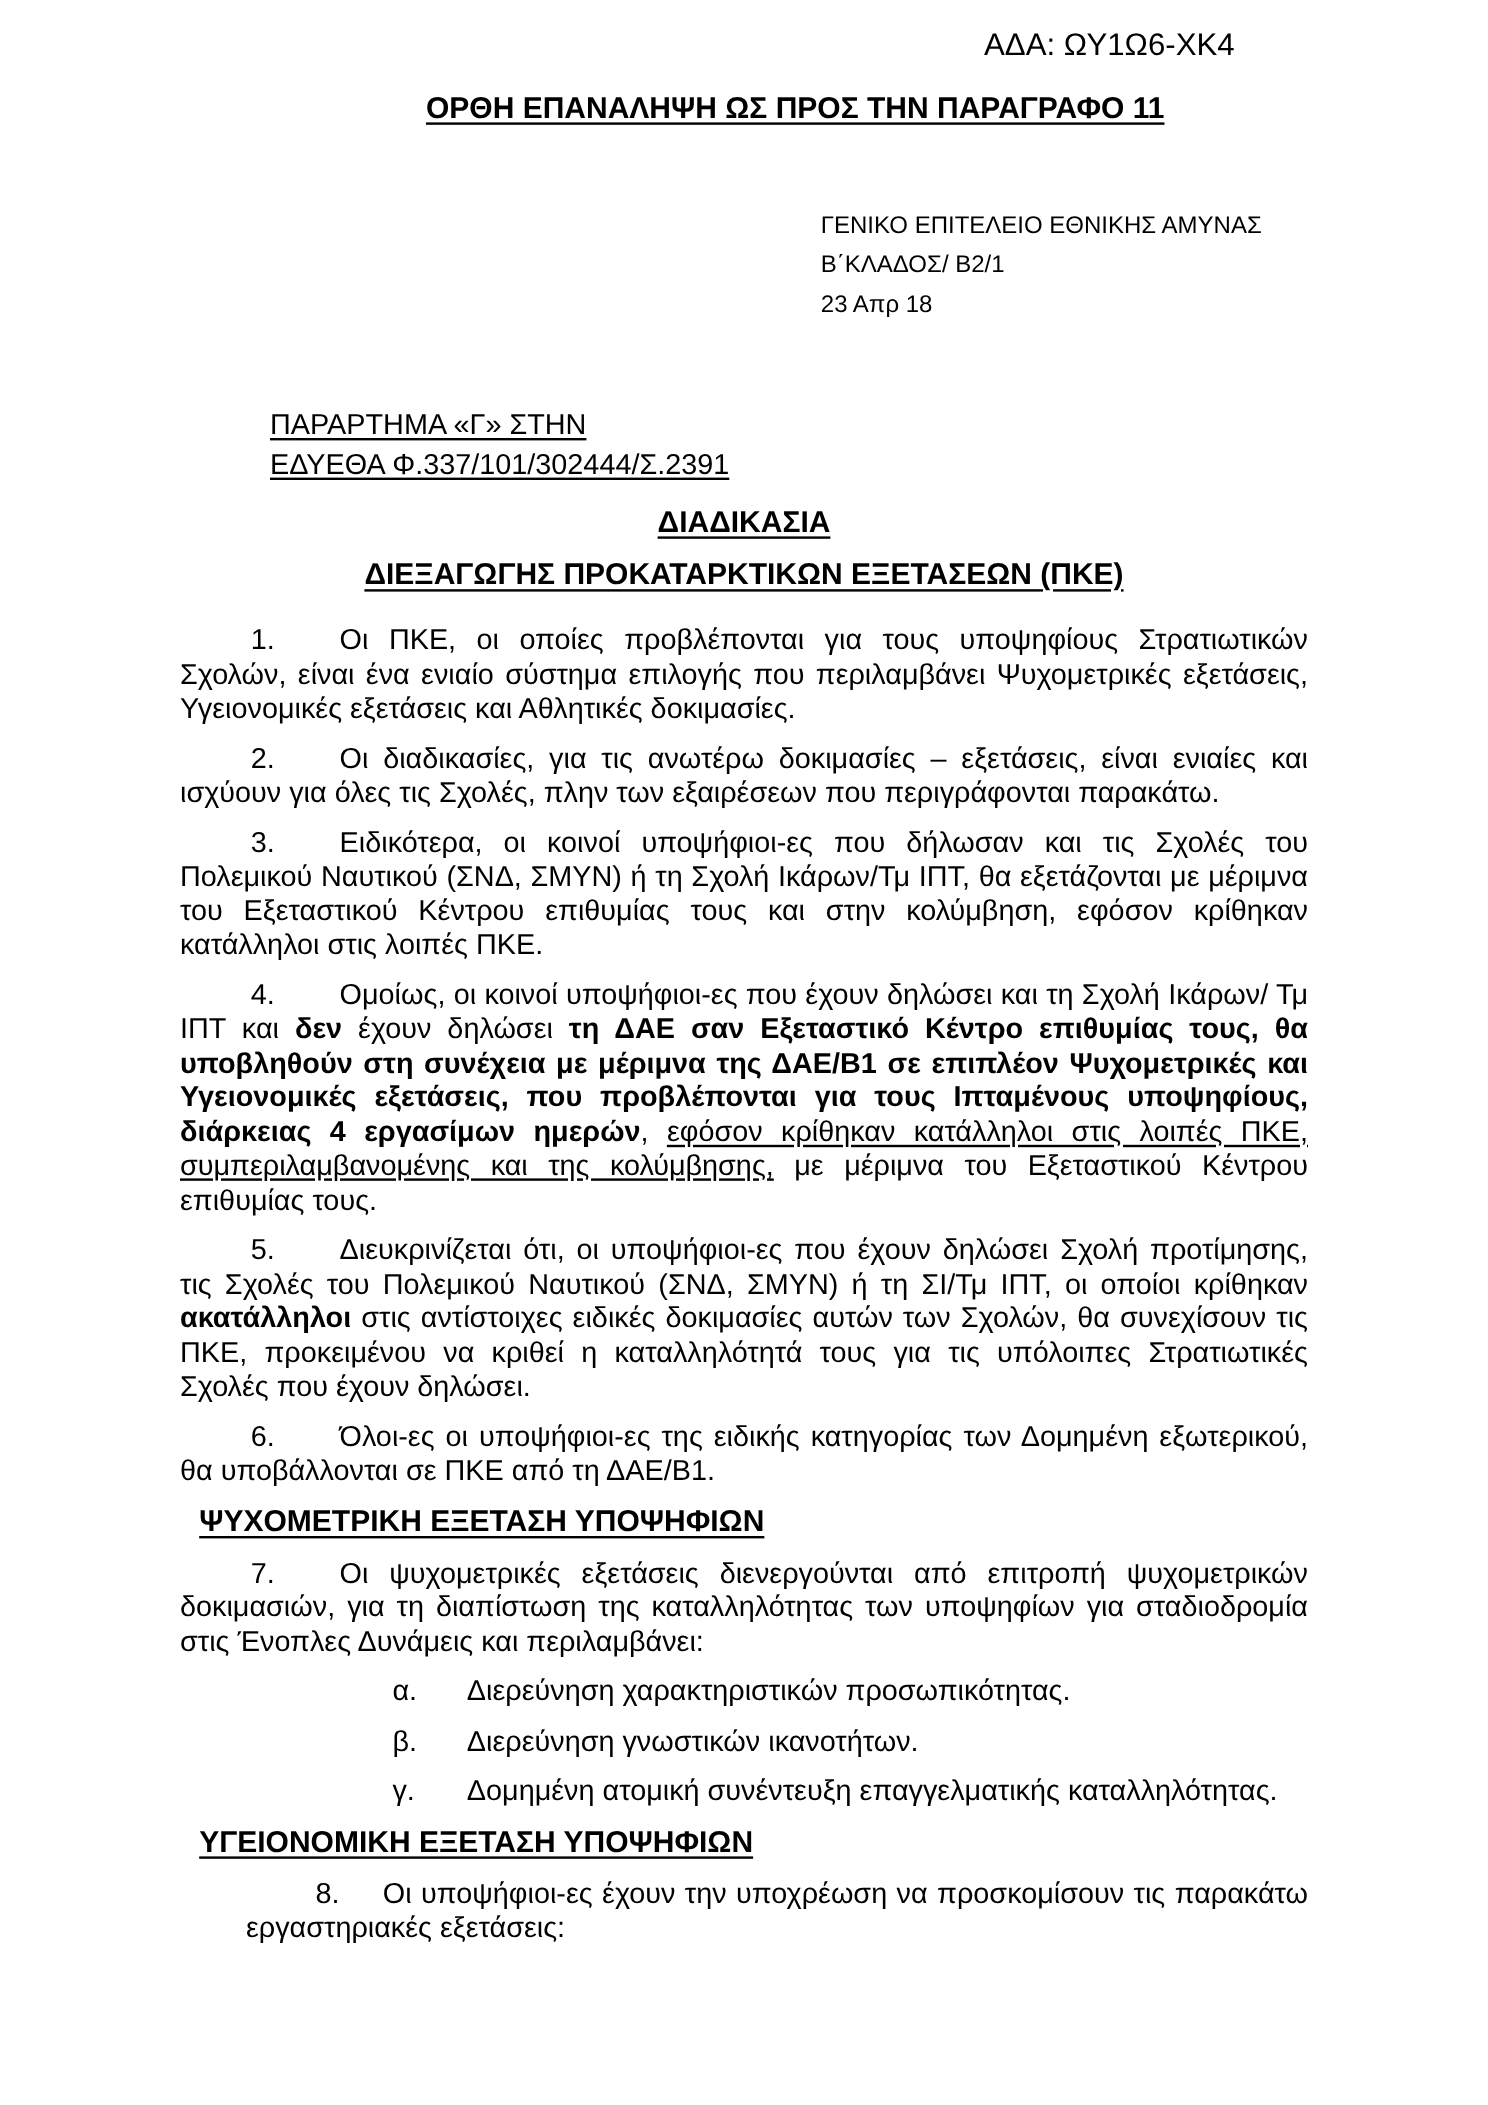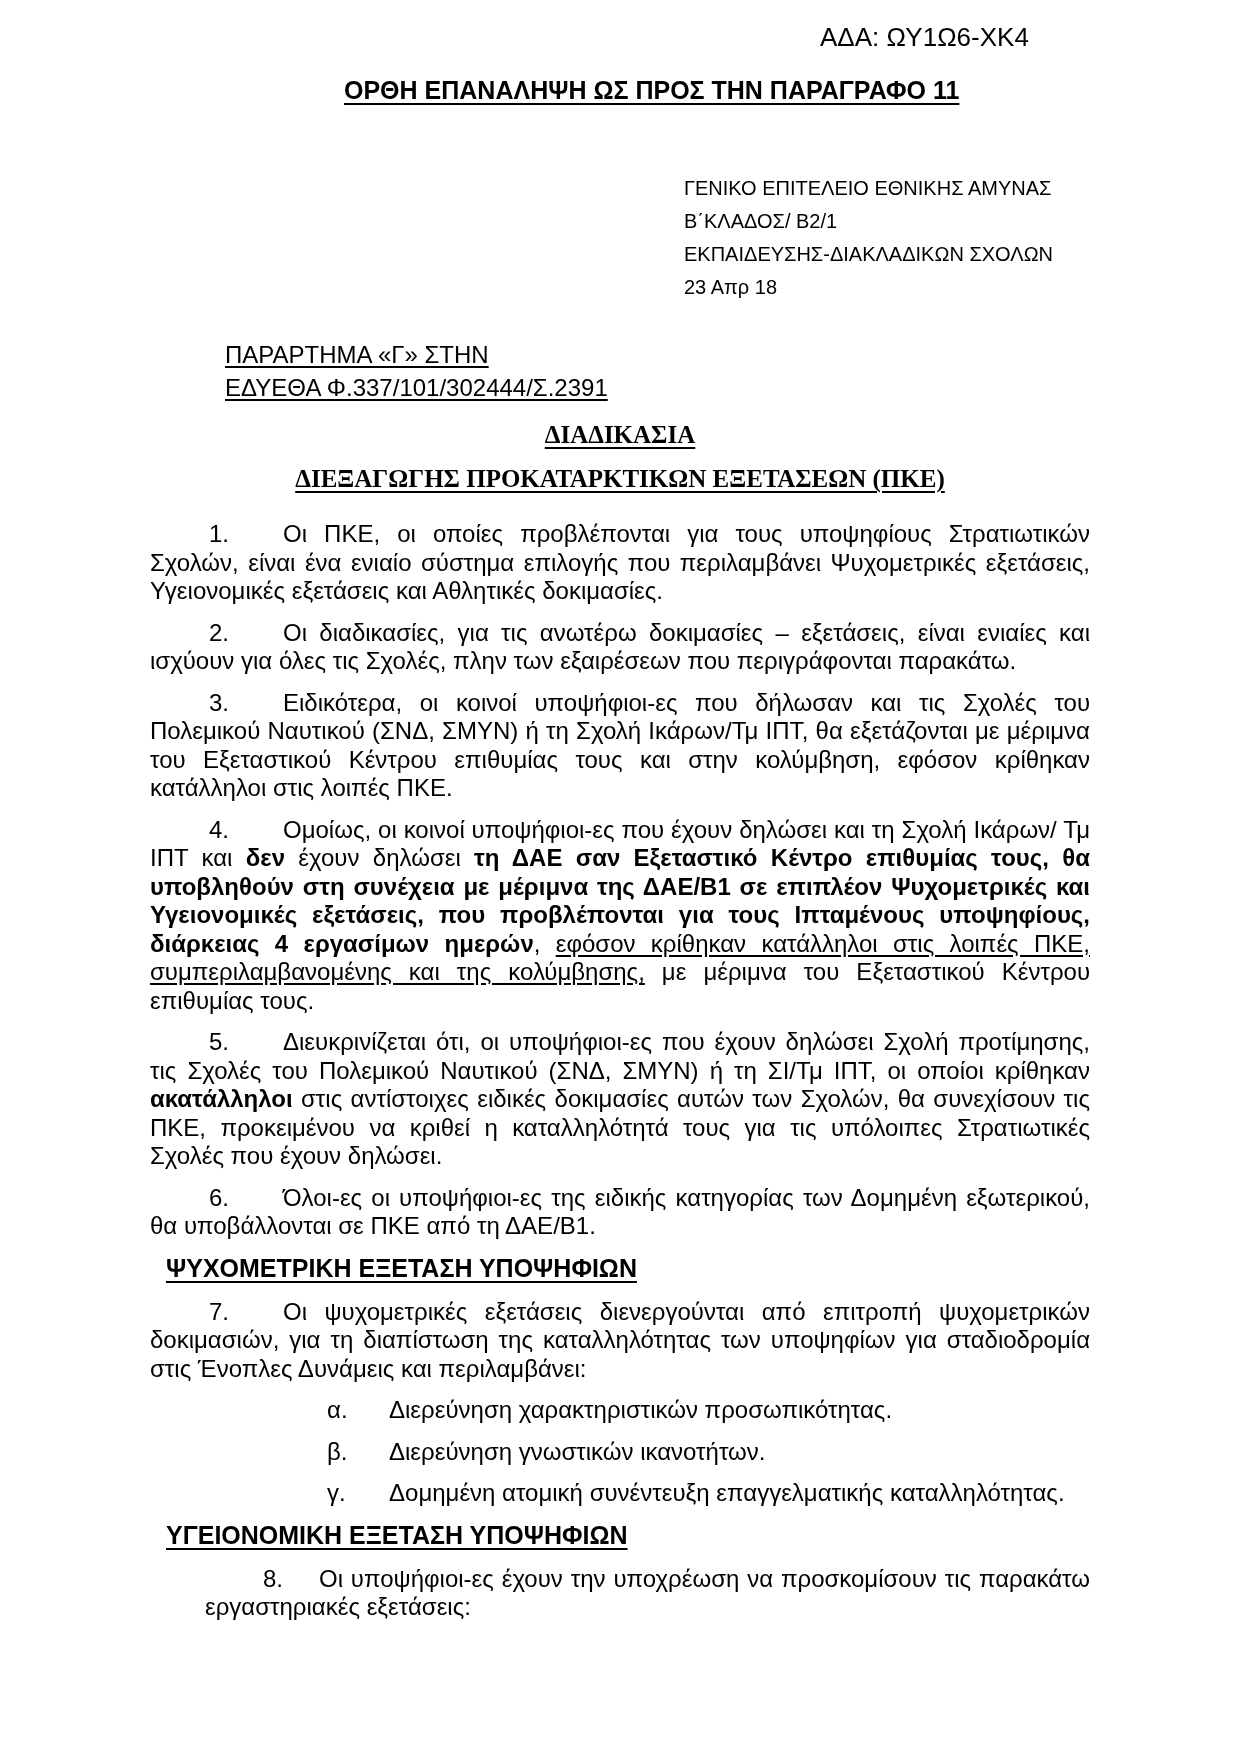--- a/index.html
+++ b/index.html
@@ -6,38 +6,37 @@
   body{
     width:1240px;height:1754px;background:#ffffff;color:#000000;
     font-family:"Liberation Sans","DejaVu Sans",sans-serif;
     -webkit-font-smoothing:antialiased;
   }
   .page{position:relative;width:1240px;height:1754px;overflow:hidden;background:#fff;}
 
   .ada{position:absolute;left:820px;top:22px;font-size:26px;white-space:nowrap;}
 
   .correction{
-    position:absolute;left:344px;top:76px;font-size:25px;font-weight:bold;
+    position:absolute;left:355px;top:76px;font-size:25px;font-weight:bold;
     text-decoration:underline;text-underline-offset:4px;text-decoration-thickness:2px;
     white-space:nowrap;
   }
 
   .letterhead{position:absolute;left:684px;top:172px;font-size:20px;line-height:33px;}
   .letterhead div{white-space:nowrap;}
 
   .annex{position:absolute;left:225px;top:338px;font-size:24px;line-height:33px;}
   .annex div{white-space:nowrap;text-decoration:underline;text-underline-offset:3px;}
 
   .content{position:absolute;left:150px;top:410px;width:940px;font-size:24px;line-height:28.5px;}
 
   .doc-title{
     text-align:center;font-weight:bold;font-size:25px;line-height:30px;
     text-decoration:underline;text-underline-offset:4px;text-decoration-thickness:2px;
     margin:10px 0 14px 0;
-    font-family:Liberation Serif, serif;
   }
   .doc-title.second{margin:0 0 26px 0;}
 
   .para{
     text-align:justify;text-align-last:left;
     text-indent:59px;margin:0 0 13px 0;
   }
   .num{display:inline-block;width:74px;text-indent:0;}
 
   .para.p8{margin-left:55px;width:885px;text-indent:58px;}
@@ -61,21 +60,20 @@
 
 <div class="page">
 
   <div class="ada">ΑΔΑ: ΩΥ1Ω6-ΧΚ4</div>
 
   <div class="correction">ΟΡΘΗ ΕΠΑΝΑΛΗΨΗ ΩΣ ΠΡΟΣ ΤΗΝ ΠΑΡΑΓΡΑΦΟ 11</div>
 
   <div class="letterhead">
     <div>ΓΕΝΙΚΟ ΕΠΙΤΕΛΕΙΟ ΕΘΝΙΚΗΣ ΑΜΥΝΑΣ</div>
     <div>Β΄ΚΛΑΔΟΣ/ Β2/1</div>
-    <div>ΕΚΠΑΙΔΕΥΣΗΣ-ΔΙΑΚΛΑΔΙΚΩΝ ΣΧΟΛΩΝ</div>
     <div>23 Απρ 18</div>
   </div>
 
   <div class="annex">
     <div>ΠΑΡΑΡΤΗΜΑ «Γ» ΣΤΗΝ</div>
     <div>ΕΔΥΕΘΑ Φ.337/101/302444/Σ.2391</div>
   </div>
 
   <div class="content">
 

